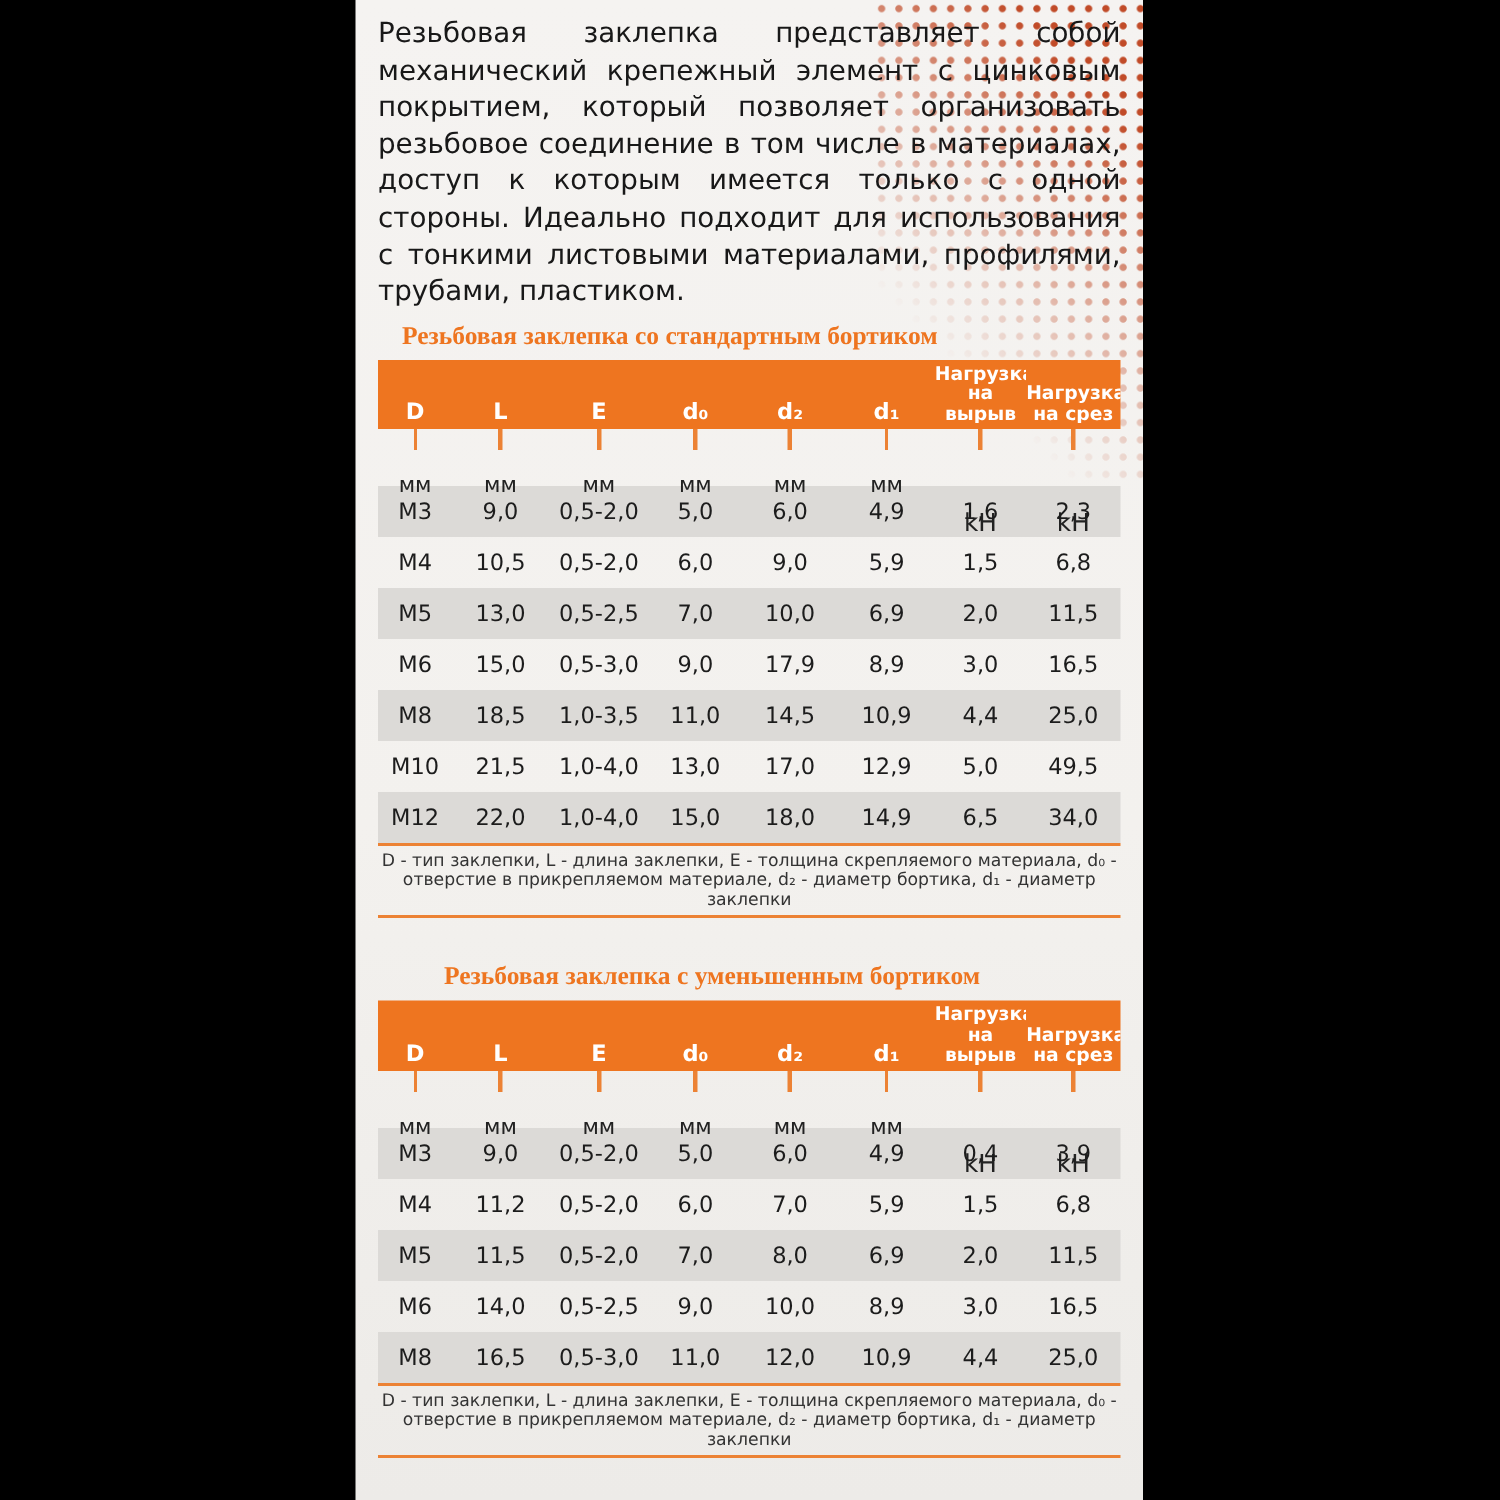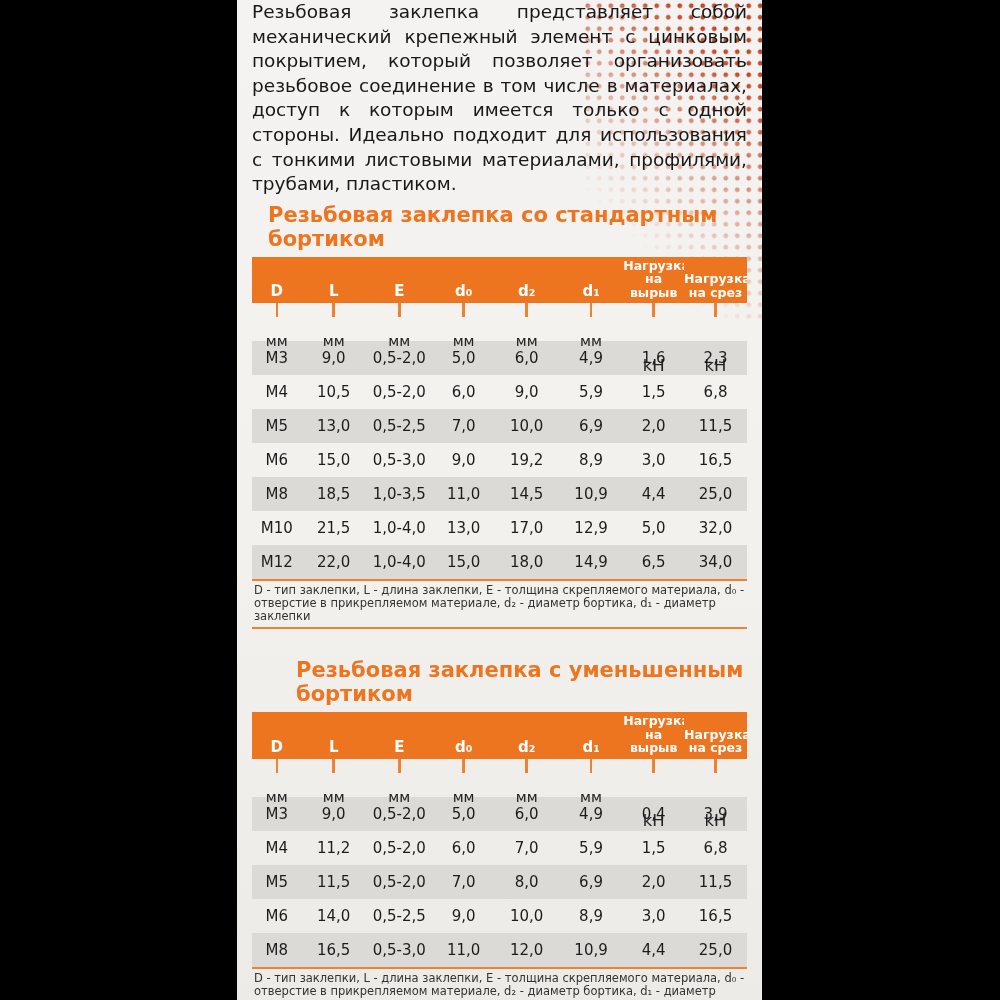--- a/index.html
+++ b/index.html
@@ -33,38 +33,39 @@
     top:0;right:0;
     width:180px;height:320px;
     background-image:radial-gradient(circle,var(--dot) 2.1px,rgba(0,0,0,0) 2.7px);
     background-size:11.5px 11.5px;
     -webkit-mask-image:linear-gradient(225deg,#000 18%,rgba(0,0,0,.35) 52%,transparent 74%);
     mask-image:linear-gradient(225deg,#000 18%,rgba(0,0,0,.35) 52%,transparent 74%);
     z-index:0;
   }
   .content{position:relative;z-index:1;}
   .intro{
-    padding-top:0;
+    padding-top:11px;
     font-size:18.5px;
     line-height:24.6px;
     text-align:justify;
     color:#181818;
   }
   .title{
     margin:20px 0 0 16px;
     font-size:25px;
     font-weight:600;
     letter-spacing:.2px;
     color:#171717;
   }
   .subtitle{
     margin:6px 0 6px 16px;
-    font-size:21px;
+    font-size:17px;
     font-weight:700;
     color:var(--accent);
+    font-family:Liberation Serif, serif;
   }
   .spec2 .subtitle{margin-top:29px;margin-left:44px;}
   
   .ptable{width:100%;}
   .trow{
     display:grid;
     grid-template-columns:10% 13% 13.5% 12.5% 13% 13% 12.3% 12.7%;
   }
   .cell{text-align:center;overflow:hidden;}
   .trow.head{
@@ -84,20 +85,21 @@
   .trow.data{height:34px;align-items:center;}
   .trow.data.alt{background:var(--row-alt);}
   .dcell{font-size:15px;color:#1c1c1c;}
   .footnote{
     border-top:2px solid var(--accent-line);
     border-bottom:2px solid var(--accent-line);
     padding:3px 2px 4px;
     font-size:11.5px;
     line-height:13px;
     color:#333;
+    text-align:center;
   }
   
   .drawings{
     margin-top:44px;
     padding-left:6px;
     display:flex;
     gap:22px;
     align-items:flex-start;
   }
   .ln{fill:none;stroke:#2c2c2c;stroke-width:1.6;stroke-linejoin:miter;}
@@ -197,21 +199,21 @@
             <div class="cell dcell">10,0</div>
             <div class="cell dcell">6,9</div>
             <div class="cell dcell">2,0</div>
             <div class="cell dcell">11,5</div>
           </div>
           <div class="trow data">
             <div class="cell dcell">M6</div>
             <div class="cell dcell">15,0</div>
             <div class="cell dcell">0,5-3,0</div>
             <div class="cell dcell">9,0</div>
-            <div class="cell dcell">19,2</div>
+            <div class="cell dcell">17,9</div>
             <div class="cell dcell">8,9</div>
             <div class="cell dcell">3,0</div>
             <div class="cell dcell">16,5</div>
           </div>
           <div class="trow data alt">
             <div class="cell dcell">M8</div>
             <div class="cell dcell">18,5</div>
             <div class="cell dcell">1,0-3,5</div>
             <div class="cell dcell">11,0</div>
             <div class="cell dcell">14,5</div>
@@ -220,21 +222,21 @@
             <div class="cell dcell">25,0</div>
           </div>
           <div class="trow data">
             <div class="cell dcell">M10</div>
             <div class="cell dcell">21,5</div>
             <div class="cell dcell">1,0-4,0</div>
             <div class="cell dcell">13,0</div>
             <div class="cell dcell">17,0</div>
             <div class="cell dcell">12,9</div>
             <div class="cell dcell">5,0</div>
-            <div class="cell dcell">32,0</div>
+            <div class="cell dcell">49,5</div>
           </div>
           <div class="trow data alt">
             <div class="cell dcell">M12</div>
             <div class="cell dcell">22,0</div>
             <div class="cell dcell">1,0-4,0</div>
             <div class="cell dcell">15,0</div>
             <div class="cell dcell">18,0</div>
             <div class="cell dcell">14,9</div>
             <div class="cell dcell">6,5</div>
             <div class="cell dcell">34,0</div>

